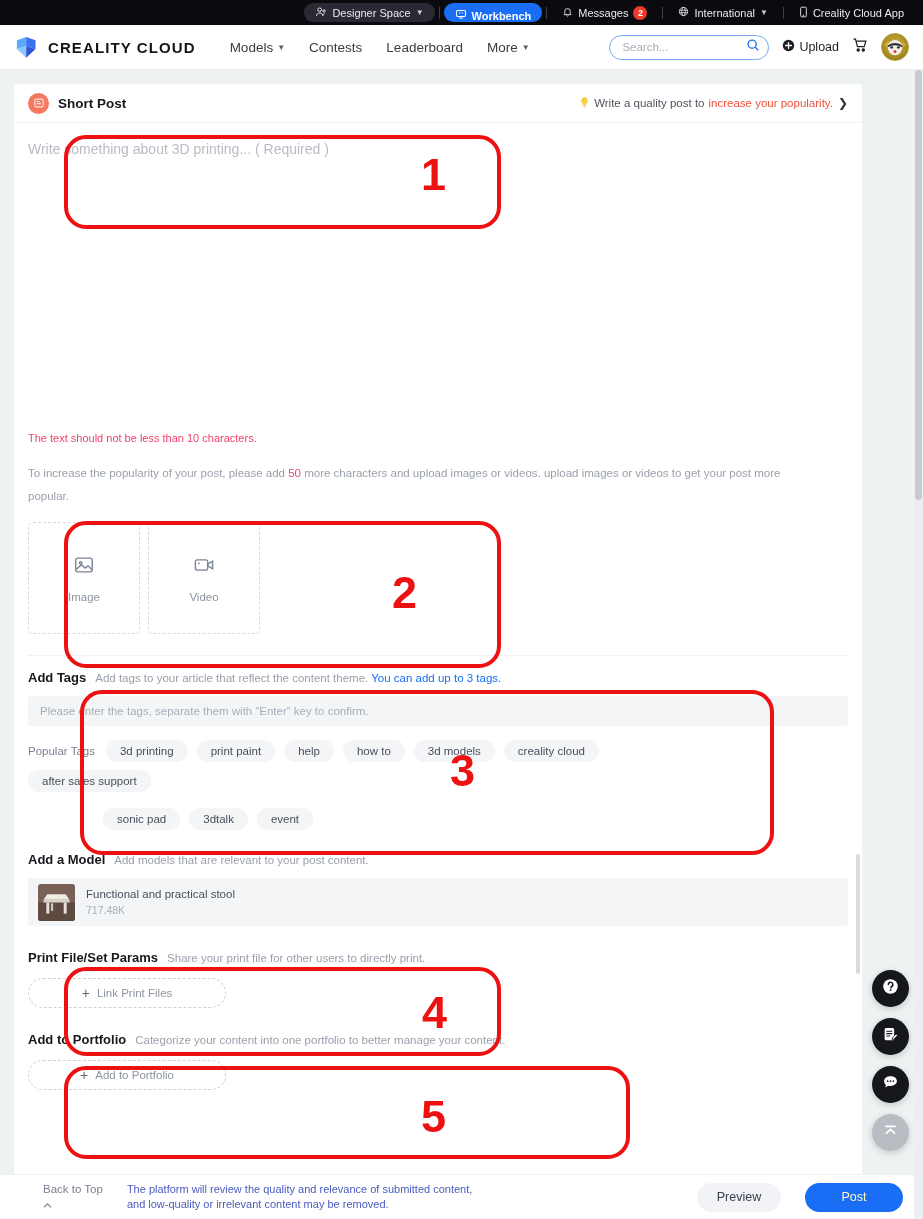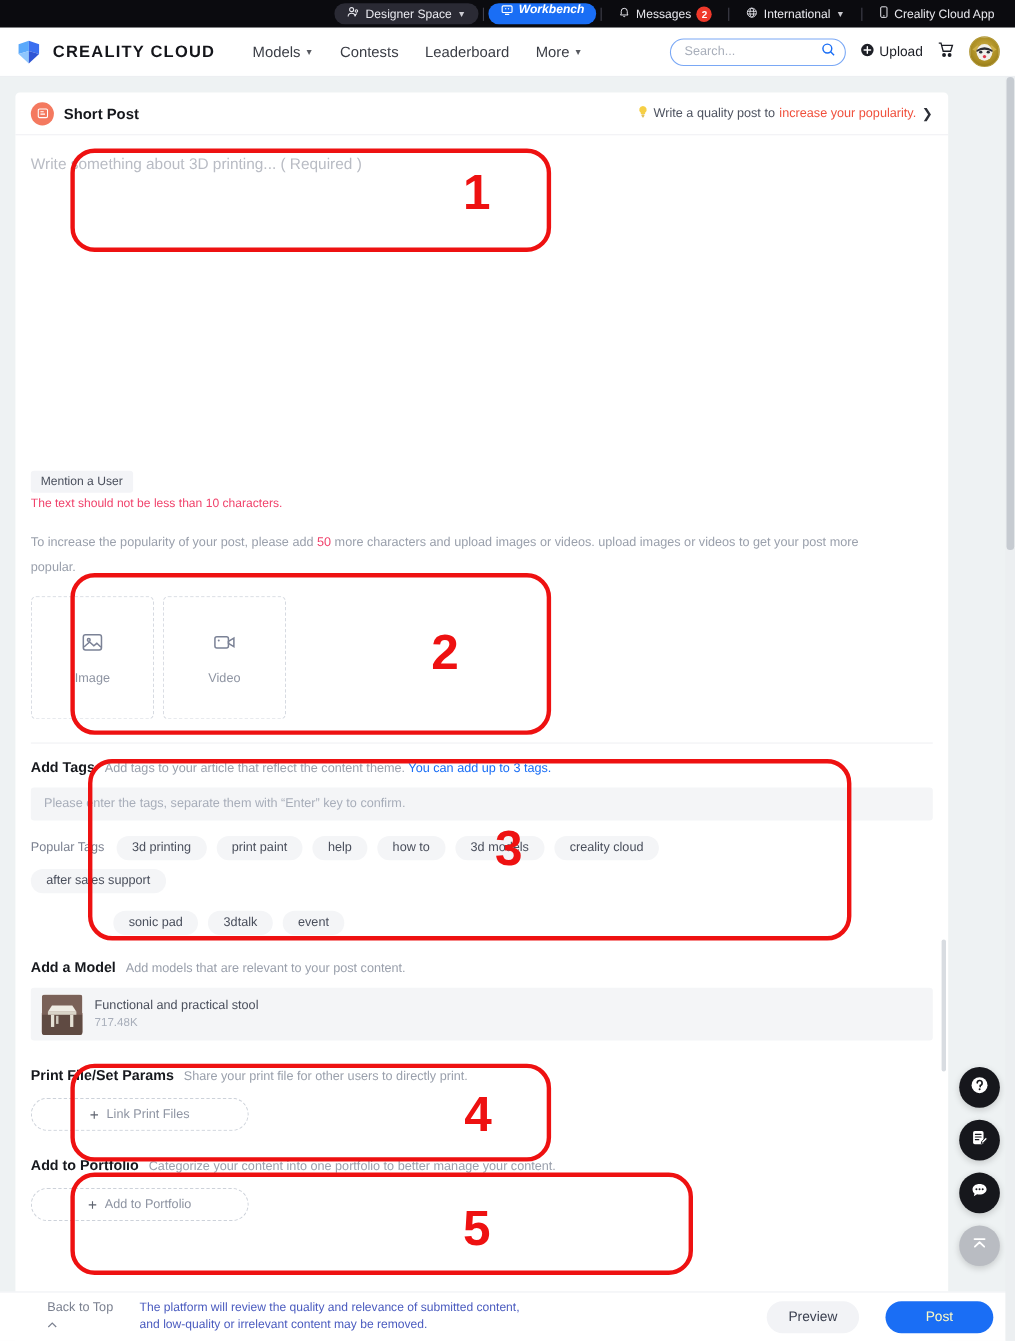--- a/index.html
+++ b/index.html
@@ -18,21 +18,21 @@
     padding-right: 8px; font-size: 11px; position: relative; z-index: 30;
   }
   .topbar-inner { display: flex; align-items: center; gap: 0px; }
   .tb-item { display: flex; align-items: center; gap: 5px; padding: 0 11px; white-space: nowrap; cursor: pointer; }
   .tb-pill {
     background: #2a2a34; border-radius: 11px; height: 19px;
     display: flex; align-items: center; gap: 5px; padding: 0 11px; cursor: pointer;
   }
   .tb-blue {
     background: #1a6ef5; border-radius: 11px; height: 19px; color: #fff;
-    display: flex; align-items: flex-start; gap: 5px; padding: 0 11px; cursor: pointer; font-weight: 600; font-style: italic;
+    display: flex; align-items: flex-end; gap: 5px; padding: 0 11px; cursor: pointer; font-weight: 600;
   }
   .tb-sep { width: 1px; height: 12px; background: #40404c; margin: 0 4px; }
   .badge-red {
     background: #f0392b; color: #fff; border-radius: 8px; font-size: 9px;
     min-width: 14px; height: 14px; line-height: 14px; text-align: center;
     padding: 0 4px; font-weight: 700;
   }
   .caret { font-size: 8px; opacity: .85; }
 
   
@@ -379,23 +379,20 @@
         <span>Write a quality post to</span>
         <span class="lnk">increase your popularity.</span>
         <span class="arw">❯</span>
       </div>
     </div>
 
     <div class="editor-area">
       <div class="editor-ph">Write something about 3D printing... ( Required )</div>
     </div>
 
-    <div class="mention-row">
-      <span class="mention-chip">Mention a User</span>
-    </div>
 
     <div class="err-text">The text should not be less than 10 characters.</div>
 
     <div class="hint-text">
       <span>To increase the popularity of your post, please add</span>
       <span class="num">50</span>
       <span>more characters and upload images or videos. upload images or videos to get your post more popular.</span>
     </div>
 
     <div class="media-row">

